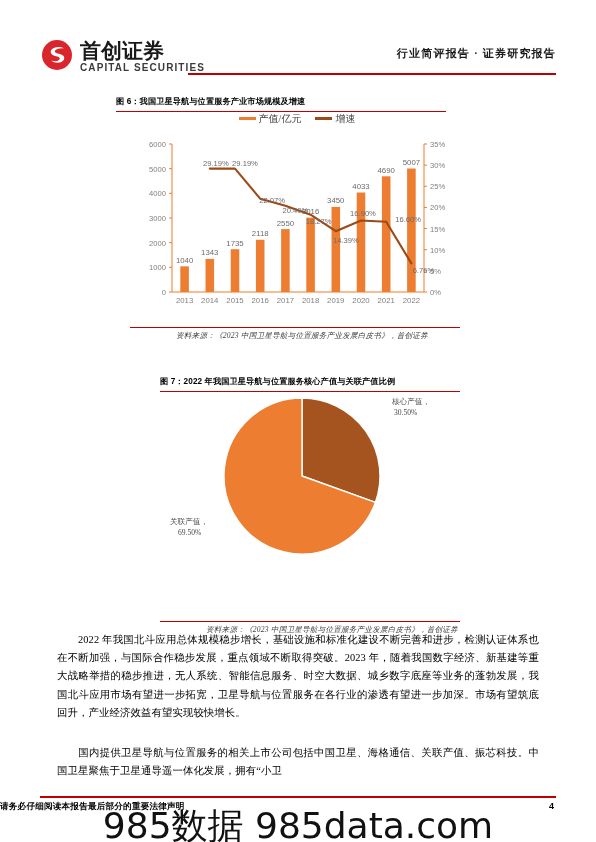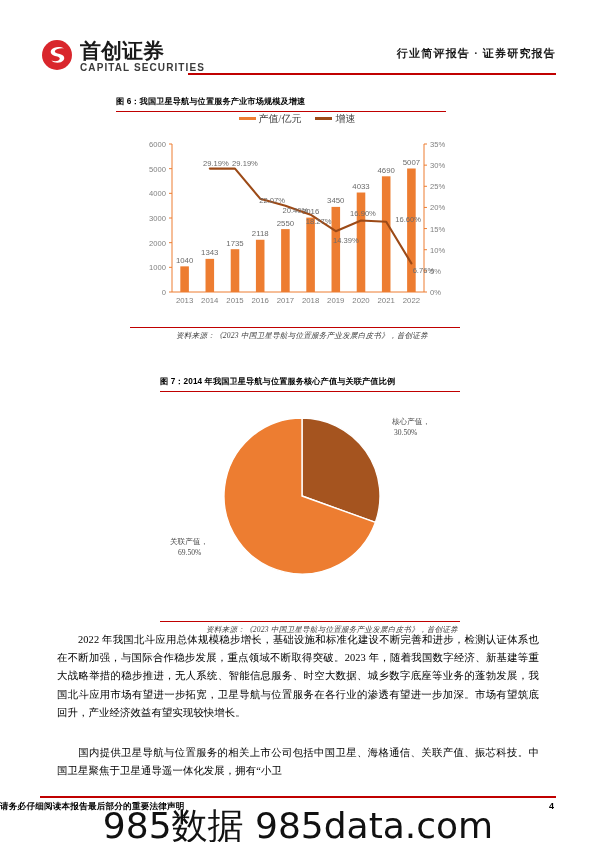--- a/index.html
+++ b/index.html
@@ -84,21 +84,21 @@
   .legend-swatch.line { background: #9C4A17; height: 2.4px; }
   .legend-label { line-height: 9px; }
 
   .plot {
     position: absolute; left: 0; top: 20px; width: 330px; height: 188px;
   }
   .plot svg { display: block; }
 
   
   #chart7 {
-    position: absolute; left: 160px; top: 392px; width: 300px; height: 222px;
+    position: absolute; left: 160px; top: 372px; width: 300px; height: 222px;
   }
   #chart7 svg { display: block; }
 
   
   .body-text {
     position: absolute; left: 57px; width: 482px;
     font-family: "Liberation Serif", "DejaVu Serif", serif;
     font-size: 10.4px; line-height: 18.2px; color: #000;
     text-align: justify; text-justify: inter-ideograph;
     letter-spacing: 0.1px;
@@ -246,21 +246,21 @@
         <text x="276.2" y="87.80571428571429" text-anchor="middle" font-size="7.6" font-family="&quot;Liberation Sans&quot;, sans-serif" fill="#6b6b6b">16.60%</text>
         <text x="291.4" y="139.41485714285716" text-anchor="middle" font-size="7.6" font-family="&quot;Liberation Sans&quot;, sans-serif" fill="#6b6b6b">6.76%</text>
       </svg>
   </div>
 </div>
 
 <div id="fig6-source-rule"></div>
 <div id="fig6-source" class="fig-source">资料来源：《2023 中国卫星导航与位置服务产业发展白皮书》，首创证券</div>
 
 <div id="fig7-block">
-  <div class="fig-caption">图 7：2014 年我国卫星导航与位置服务核心产值与关联产值比例</div>
+  <div class="fig-caption">图 7：2022 年我国卫星导航与位置服务核心产值与关联产值比例</div>
   <div class="fig-rule"></div>
 </div>
 
 <div id="chart7">
   <svg id="chart7-svg" width="300" height="222" viewBox="0 0 300 222">
       <path d="M 142 104 L 142.00 26.00 A 78 78 0 0 1 215.39 130.42 Z" fill="#A5541F" stroke="#ffffff" stroke-width="1.4"></path>
       <path d="M 142 104 L 215.39 130.42 A 78 78 0 1 1 142.00 26.00 Z" fill="#ED7D31" stroke="#ffffff" stroke-width="1.4"></path>
       <text x="232" y="32" text-anchor="start" font-size="7.6" font-family="&quot;Liberation Serif&quot;, serif" fill="#4a4a4a">核心产值，</text>
       <text x="234" y="43" text-anchor="start" font-size="7.6" font-family="&quot;Liberation Serif&quot;, serif" fill="#4a4a4a">30.50%</text>
       <text x="10" y="152" text-anchor="start" font-size="7.6" font-family="&quot;Liberation Serif&quot;, serif" fill="#4a4a4a">关联产值，</text>

